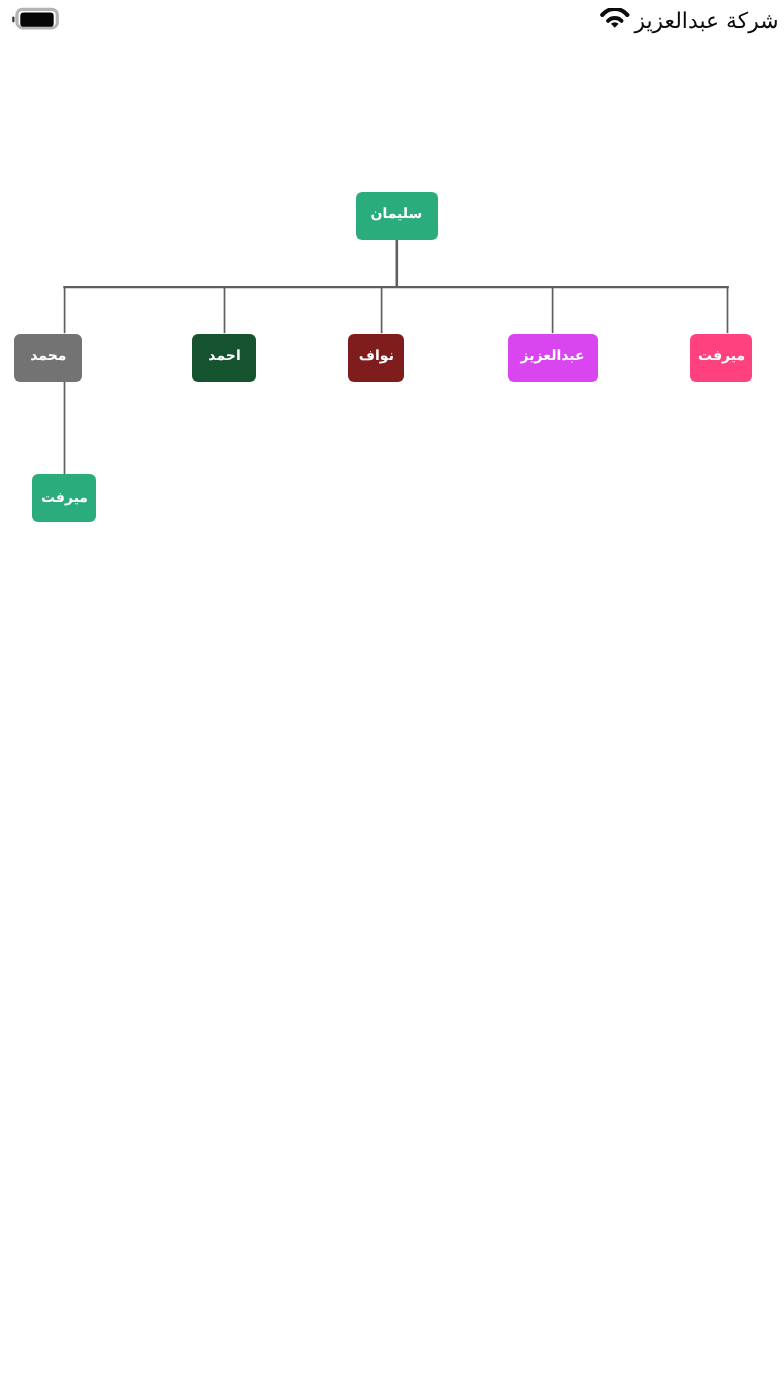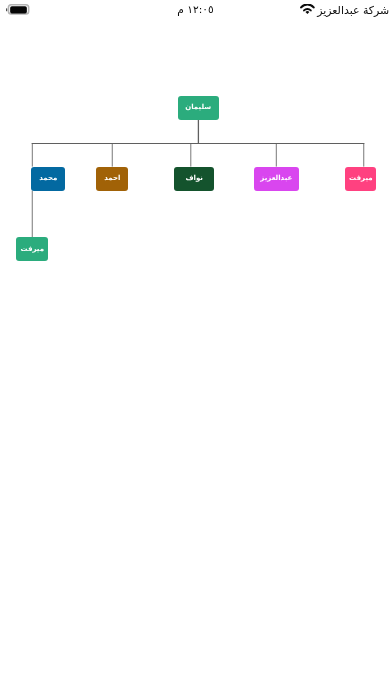--- a/index.html
+++ b/index.html
@@ -56,21 +56,20 @@
   <div class="statusbar">
     <div class="sb-left">
       <span class="battery">
         <svg width="25" height="14" viewBox="0 0 25 14">
           <rect x="0.1" y="5.2" width="1.15" height="3.0" rx="0.55" fill="#3a3a3a"></rect>
           <rect x="2.45" y="1.7" width="20.2" height="9.2" rx="2.7" ry="2.7" fill="none" stroke="#b4b4b4" stroke-width="1.6"></rect>
           <rect x="4.15" y="3.28" width="16.7" height="7.15" rx="1.7" fill="#070707"></rect>
         </svg>
       </span>
     </div>
-    <div class="sb-center">١٢:٠٥ م</div>
     <div class="sb-right">
       <span class="wifi">
         <svg width="14.8" height="10" viewBox="0 0 14.8 10">
           <path d="M1.15 3.45 A8.1 8.1 0 0 1 13.65 3.45" fill="none" stroke="#0c0c0c" stroke-width="2.1" stroke-linecap="round"></path>
           <path d="M4.0 6.45 A4.7 4.7 0 0 1 10.8 6.45" fill="none" stroke="#0c0c0c" stroke-width="1.9" stroke-linecap="round"></path>
           <path d="M5.45 7.9 L7.4 9.9 L9.35 7.9 A2.9 2.9 0 0 0 5.45 7.9 Z" fill="#0c0c0c"></path>
         </svg>
       </span>
       <span class="carrier">شركة عبدالعزيز</span>
     </div>
@@ -84,27 +83,27 @@
         <line x1="32.3" y1="143.51999999999998" x2="32.3" y2="166.6" stroke="#5f5f5f" stroke-width="0.85" shape-rendering="geometricPrecision"></line>
         <line x1="112.25" y1="143.51999999999998" x2="112.25" y2="166.6" stroke="#5f5f5f" stroke-width="0.85" shape-rendering="geometricPrecision"></line>
         <line x1="190.79999999999998" y1="143.51999999999998" x2="190.79999999999998" y2="166.6" stroke="#5f5f5f" stroke-width="0.85" shape-rendering="geometricPrecision"></line>
         <line x1="276.3" y1="143.51999999999998" x2="276.3" y2="166.6" stroke="#5f5f5f" stroke-width="0.85" shape-rendering="geometricPrecision"></line>
         <line x1="363.75" y1="143.51999999999998" x2="363.75" y2="166.6" stroke="#5f5f5f" stroke-width="0.85" shape-rendering="geometricPrecision"></line>
         <line x1="32.25" y1="190.6" x2="32.25" y2="237.4" stroke="#5f5f5f" stroke-width="0.85" shape-rendering="geometricPrecision"></line>
       </svg>
       <div class="node male" style="left: 177.6px; top: 95.8px; width: 41.2px; background: rgb(43, 172, 125);">
         <span>سليمان</span>
       </div>
-      <div class="node male" style="left: 31px; top: 166.6px; width: 34.4px; background: #0369a1; text-align: center;">
+      <div class="node male" style="left: 7px; top: 166.6px; width: 34.4px; background: #737373; text-align: center;">
         <span>محمد</span>
       </div>
-      <div class="node male" style="left: 96.1px; top: 166.6px; width: 32.3px; background: #a16207; justify-content: center;">
+      <div class="node male" style="left: 96.1px; top: 166.6px; width: 32.3px; background: #14532d; justify-content: center;">
         <span>احمد</span>
       </div>
-      <div class="node male" style="left: 174.2px; top: 166.6px; width: 40px; background: #14532d;">
+      <div class="node male" style="left: 174.2px; top: 166.6px; width: 28px; background: #7f1d1d;">
         <span>نواف</span>
       </div>
       <div class="node male" style="left: 253.6px; top: 166.6px; width: 45.4px; background: #d946ef;">
         <span>عبدالعزيز</span>
       </div>
       <div class="node female" style="left: 345.3px; top: 166.6px; width: 31px; background: rgb(255, 65, 128);">
         <span>ميرفت</span>
       </div>
       <div class="node male" style="left: 16.2px; top: 237.4px; width: 32.1px; background: rgb(43, 172, 125);">
         <span>ميرفت</span>

